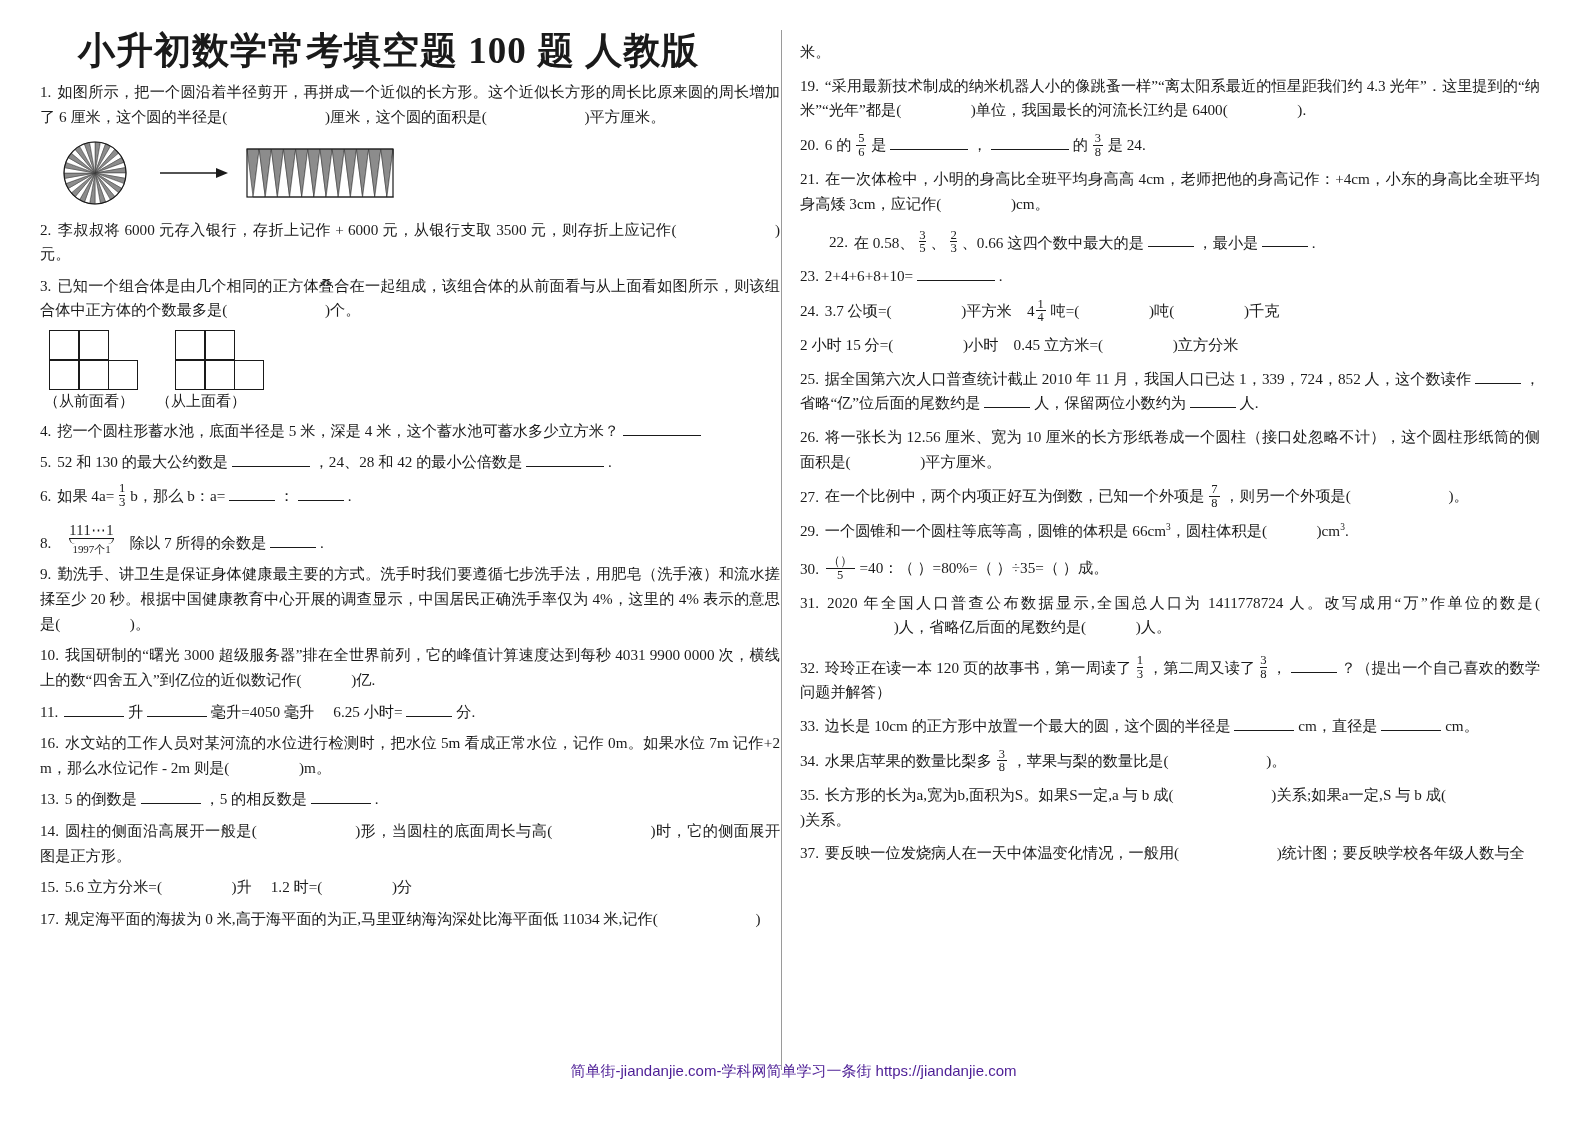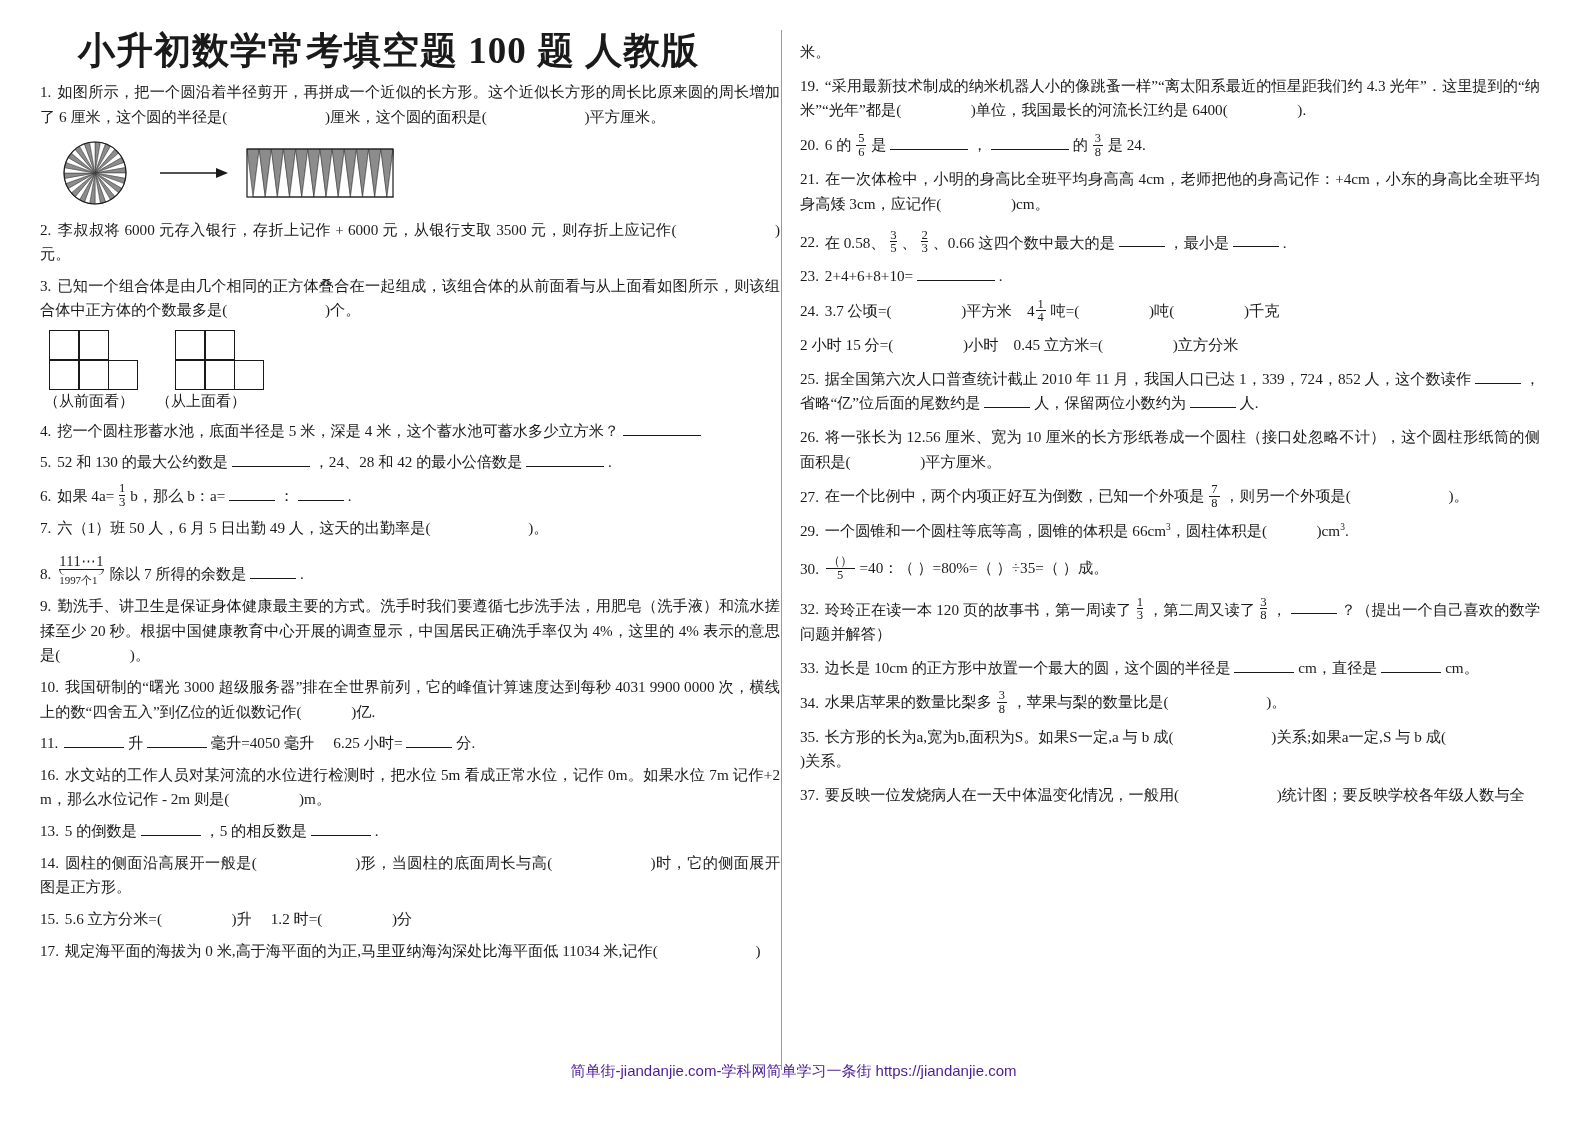--- a/index.html
+++ b/index.html
@@ -131,24 +131,24 @@
     display: flex;
     gap: 22px;
     margin: 2px 0 8px 4px;
     font-size: 15px;
   }
   .fig-caption-row span { display: inline-block; text-align: center; }
 
   
   .underbrace {
     display: inline-block;
-    text-align: left;
+    text-align: center;
     vertical-align: -0.32em;
     line-height: 1.05;
-    margin: 0 2px;
+    margin: 0 12px;
   }
   .underbrace .ubtop { display: block; font-size: 0.95em; letter-spacing: 0.5px; }
   .underbrace .ubbar { display: block; height: 5px; border-top: 1px solid #1a1a1a;
                        border-left: 1px solid #1a1a1a; border-right: 1px solid #1a1a1a;
                        border-radius: 0 0 6px 6px; }
   .underbrace .ublab { display: block; font-size: 0.72em; }
 
   .footer {
     position: absolute;
     left: 0;
@@ -327,26 +327,20 @@
         <span class="n">1</span>
         <span class="d">3</span>
       </span>
       <span>b，那么 b：a=</span>
       <span class="ul ul-s"></span>
       <span>：</span>
       <span class="ul ul-s"></span>
       <span>.</span>
     </p>
 
-    <p class="q">
-      <span class="num">7.</span>
-      <span>六（1）班 50 人，6 月 5 日出勤 49 人，这天的出勤率是(</span>
-      <span class="gap-lg"></span>
-      <span>)。</span>
-    </p>
 
     <p class="q" style="margin-top:14px;">
       <span class="num">8.</span>
       <span class="underbrace">
         <span class="ubtop">111⋯1</span>
         <span class="ubbar"></span>
         <span class="ublab">1997个1</span>
       </span>
       <span>除以 7 所得的余数是</span>
       <span class="ul ul-s"></span>
@@ -460,21 +454,21 @@
       <span>是 24.</span>
     </p>
 
     <p class="q">
       <span class="num">21.</span>
       <span>在一次体检中，小明的身高比全班平均身高高 4cm，老师把他的身高记作：+4cm，小东的身高比全班平均身高矮 3cm，应记作(</span>
       <span class="gap-md"></span>
       <span>)cm。</span>
     </p>
 
-    <p class="q" style="margin-top:12px;">
+    <p class="q" style="margin-top:12px;margin-left:29px;">
       <span class="num">22.</span>
       <span>在 0.58、</span>
       <span class="frac-nb">
         <span class="n">3</span>
         <span class="d">5</span>
       </span>
       <span>、</span>
       <span class="frac-nb">
         <span class="n">2</span>
         <span class="d">3</span>
@@ -559,20 +553,28 @@
 
     <p class="q" style="margin-top:12px;">
       <span class="num">30.</span>
       <span class="frac">
         <span class="n">（）</span>
         <span class="d">5</span>
       </span>
       <span>=40：（  ）=80%=（  ）÷35=（  ）成。</span>
     </p>
 
+    <p class="q">
+      <span class="num">31.</span>
+      <span>2020 年全国人口普查公布数据显示,全国总人口为 1411778724 人。改写成用“万”作单位的数是(</span>
+      <span class="gap-lg"></span>
+      <span>)人，省略亿后面的尾数约是(</span>
+      <span class="gap-sm"></span>
+      <span>)人。</span>
+    </p>
 
     <p class="q" style="margin-top:14px;">
       <span class="num">32.</span>
       <span>玲玲正在读一本 120 页的故事书，第一周读了</span>
       <span class="frac-nb">
         <span class="n">1</span>
         <span class="d">3</span>
       </span>
       <span>，第二周又读了</span>
       <span class="frac-nb">

